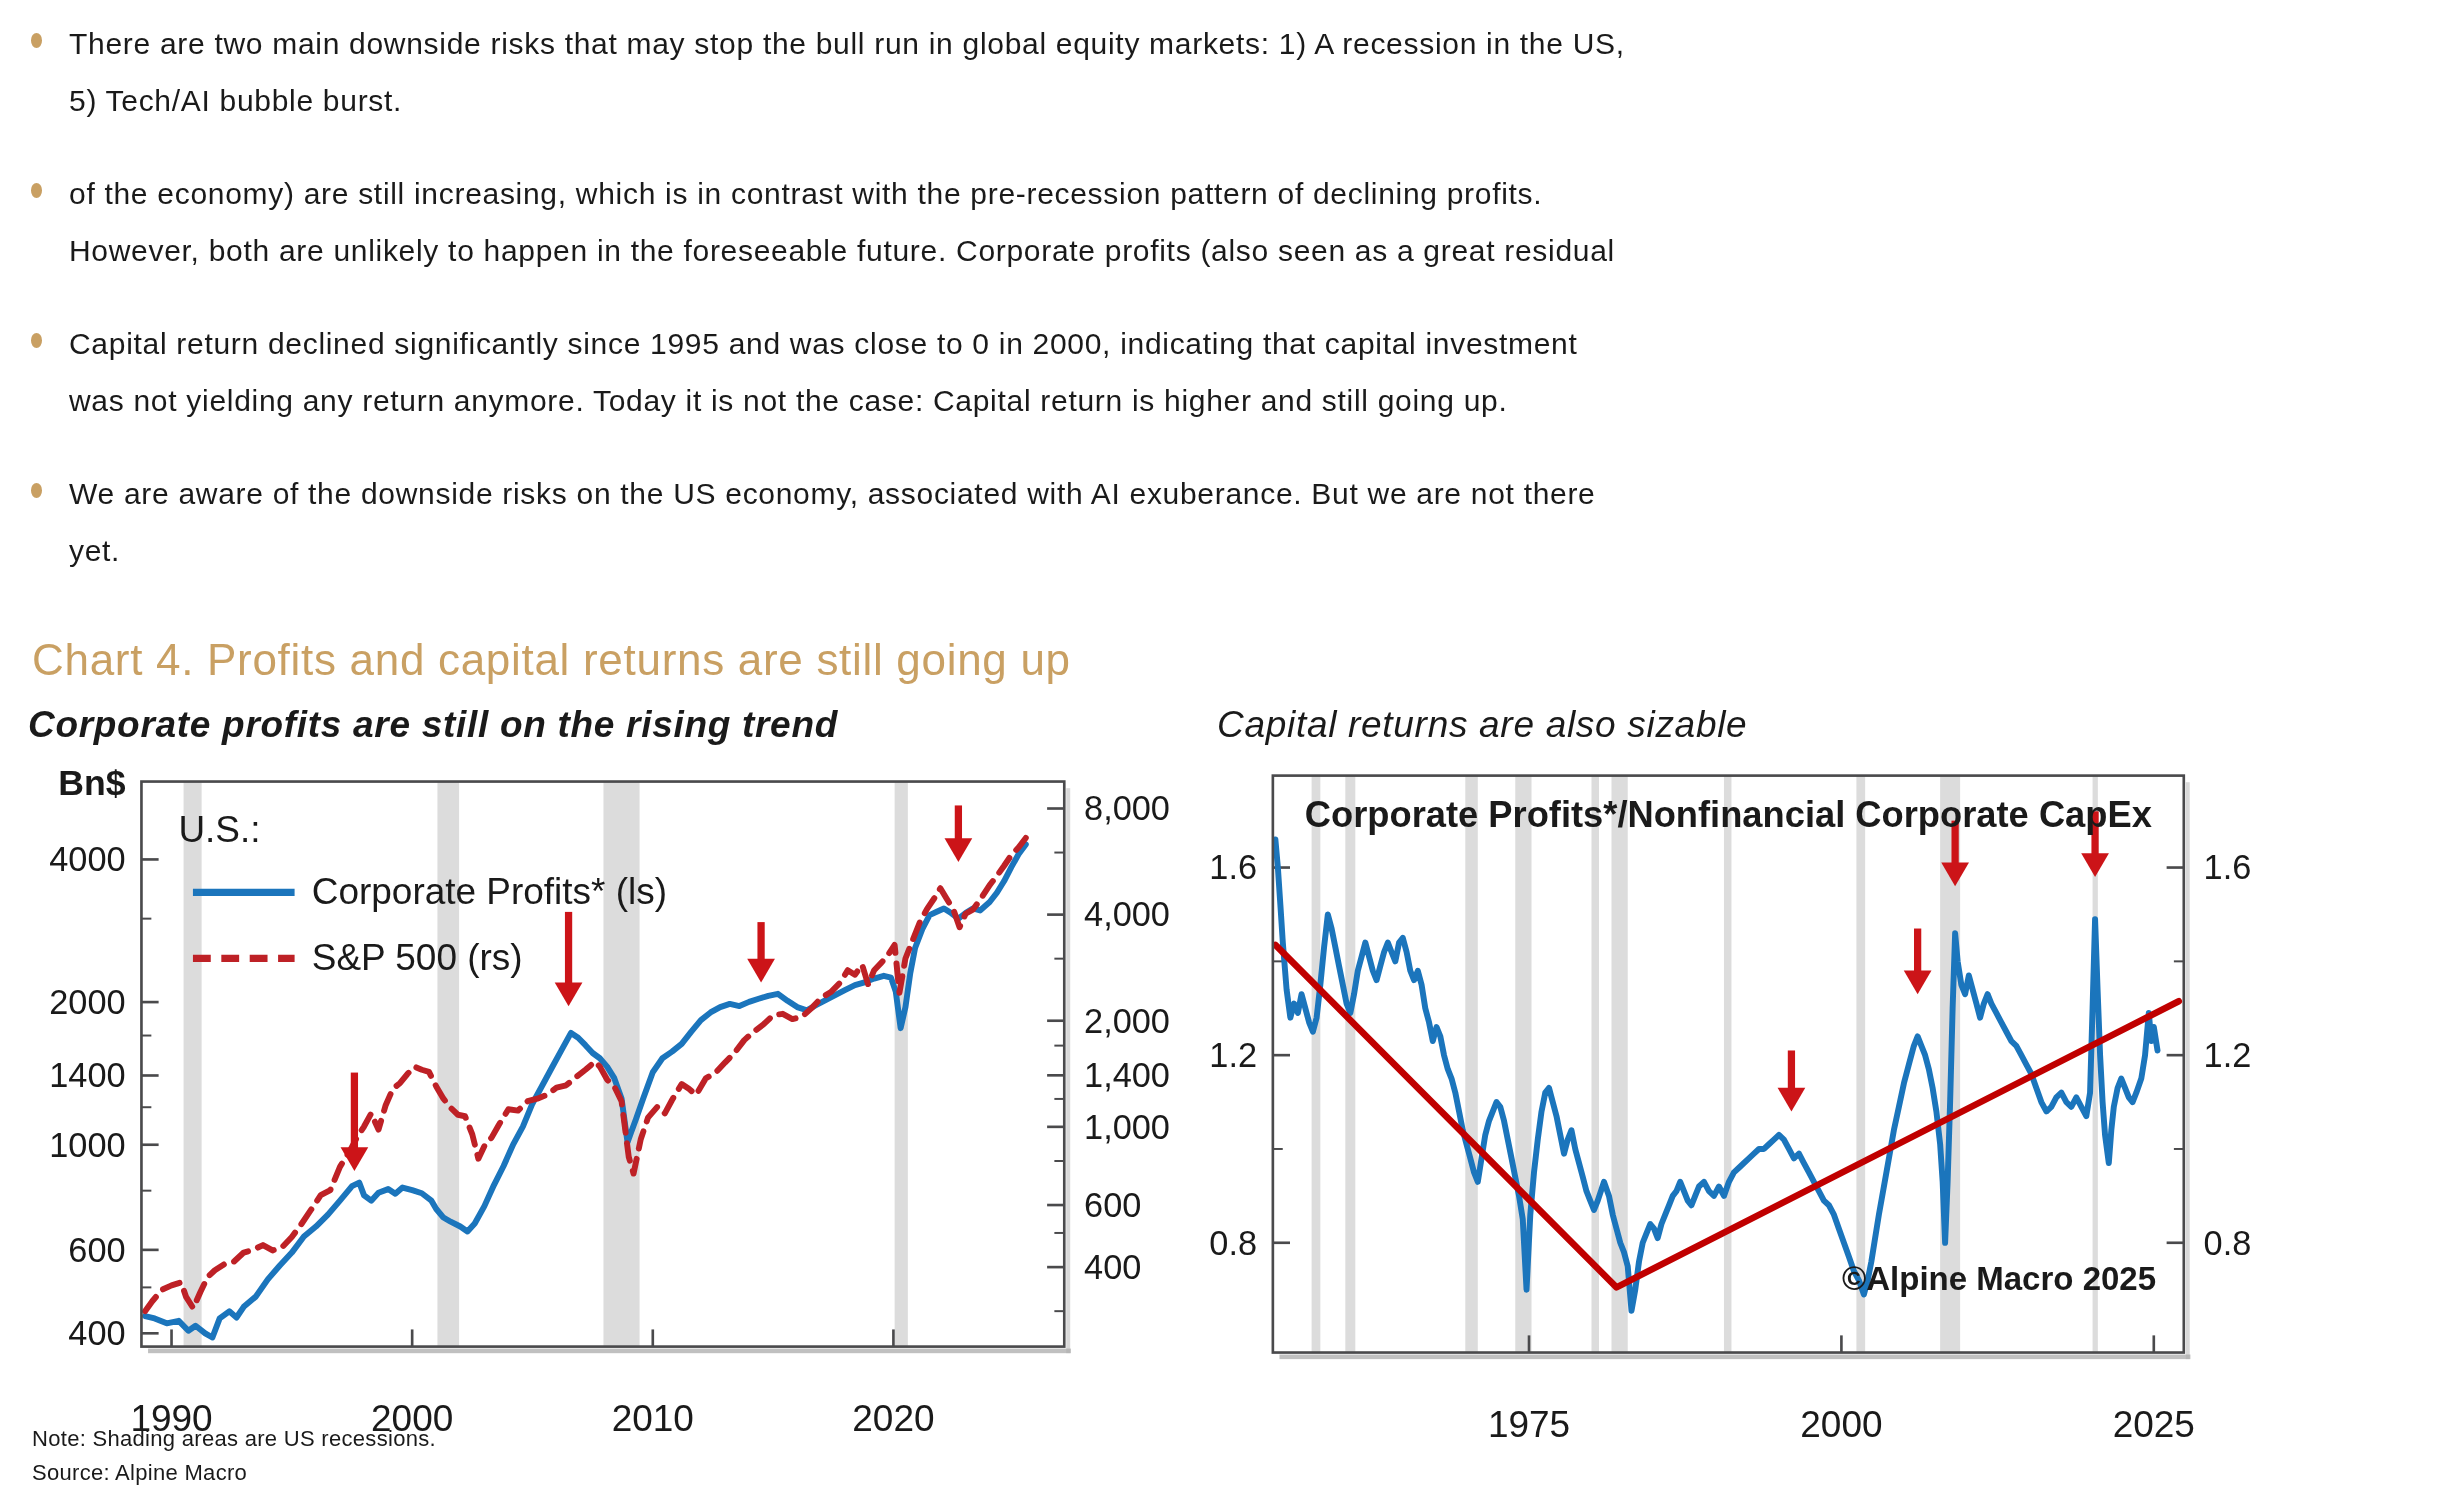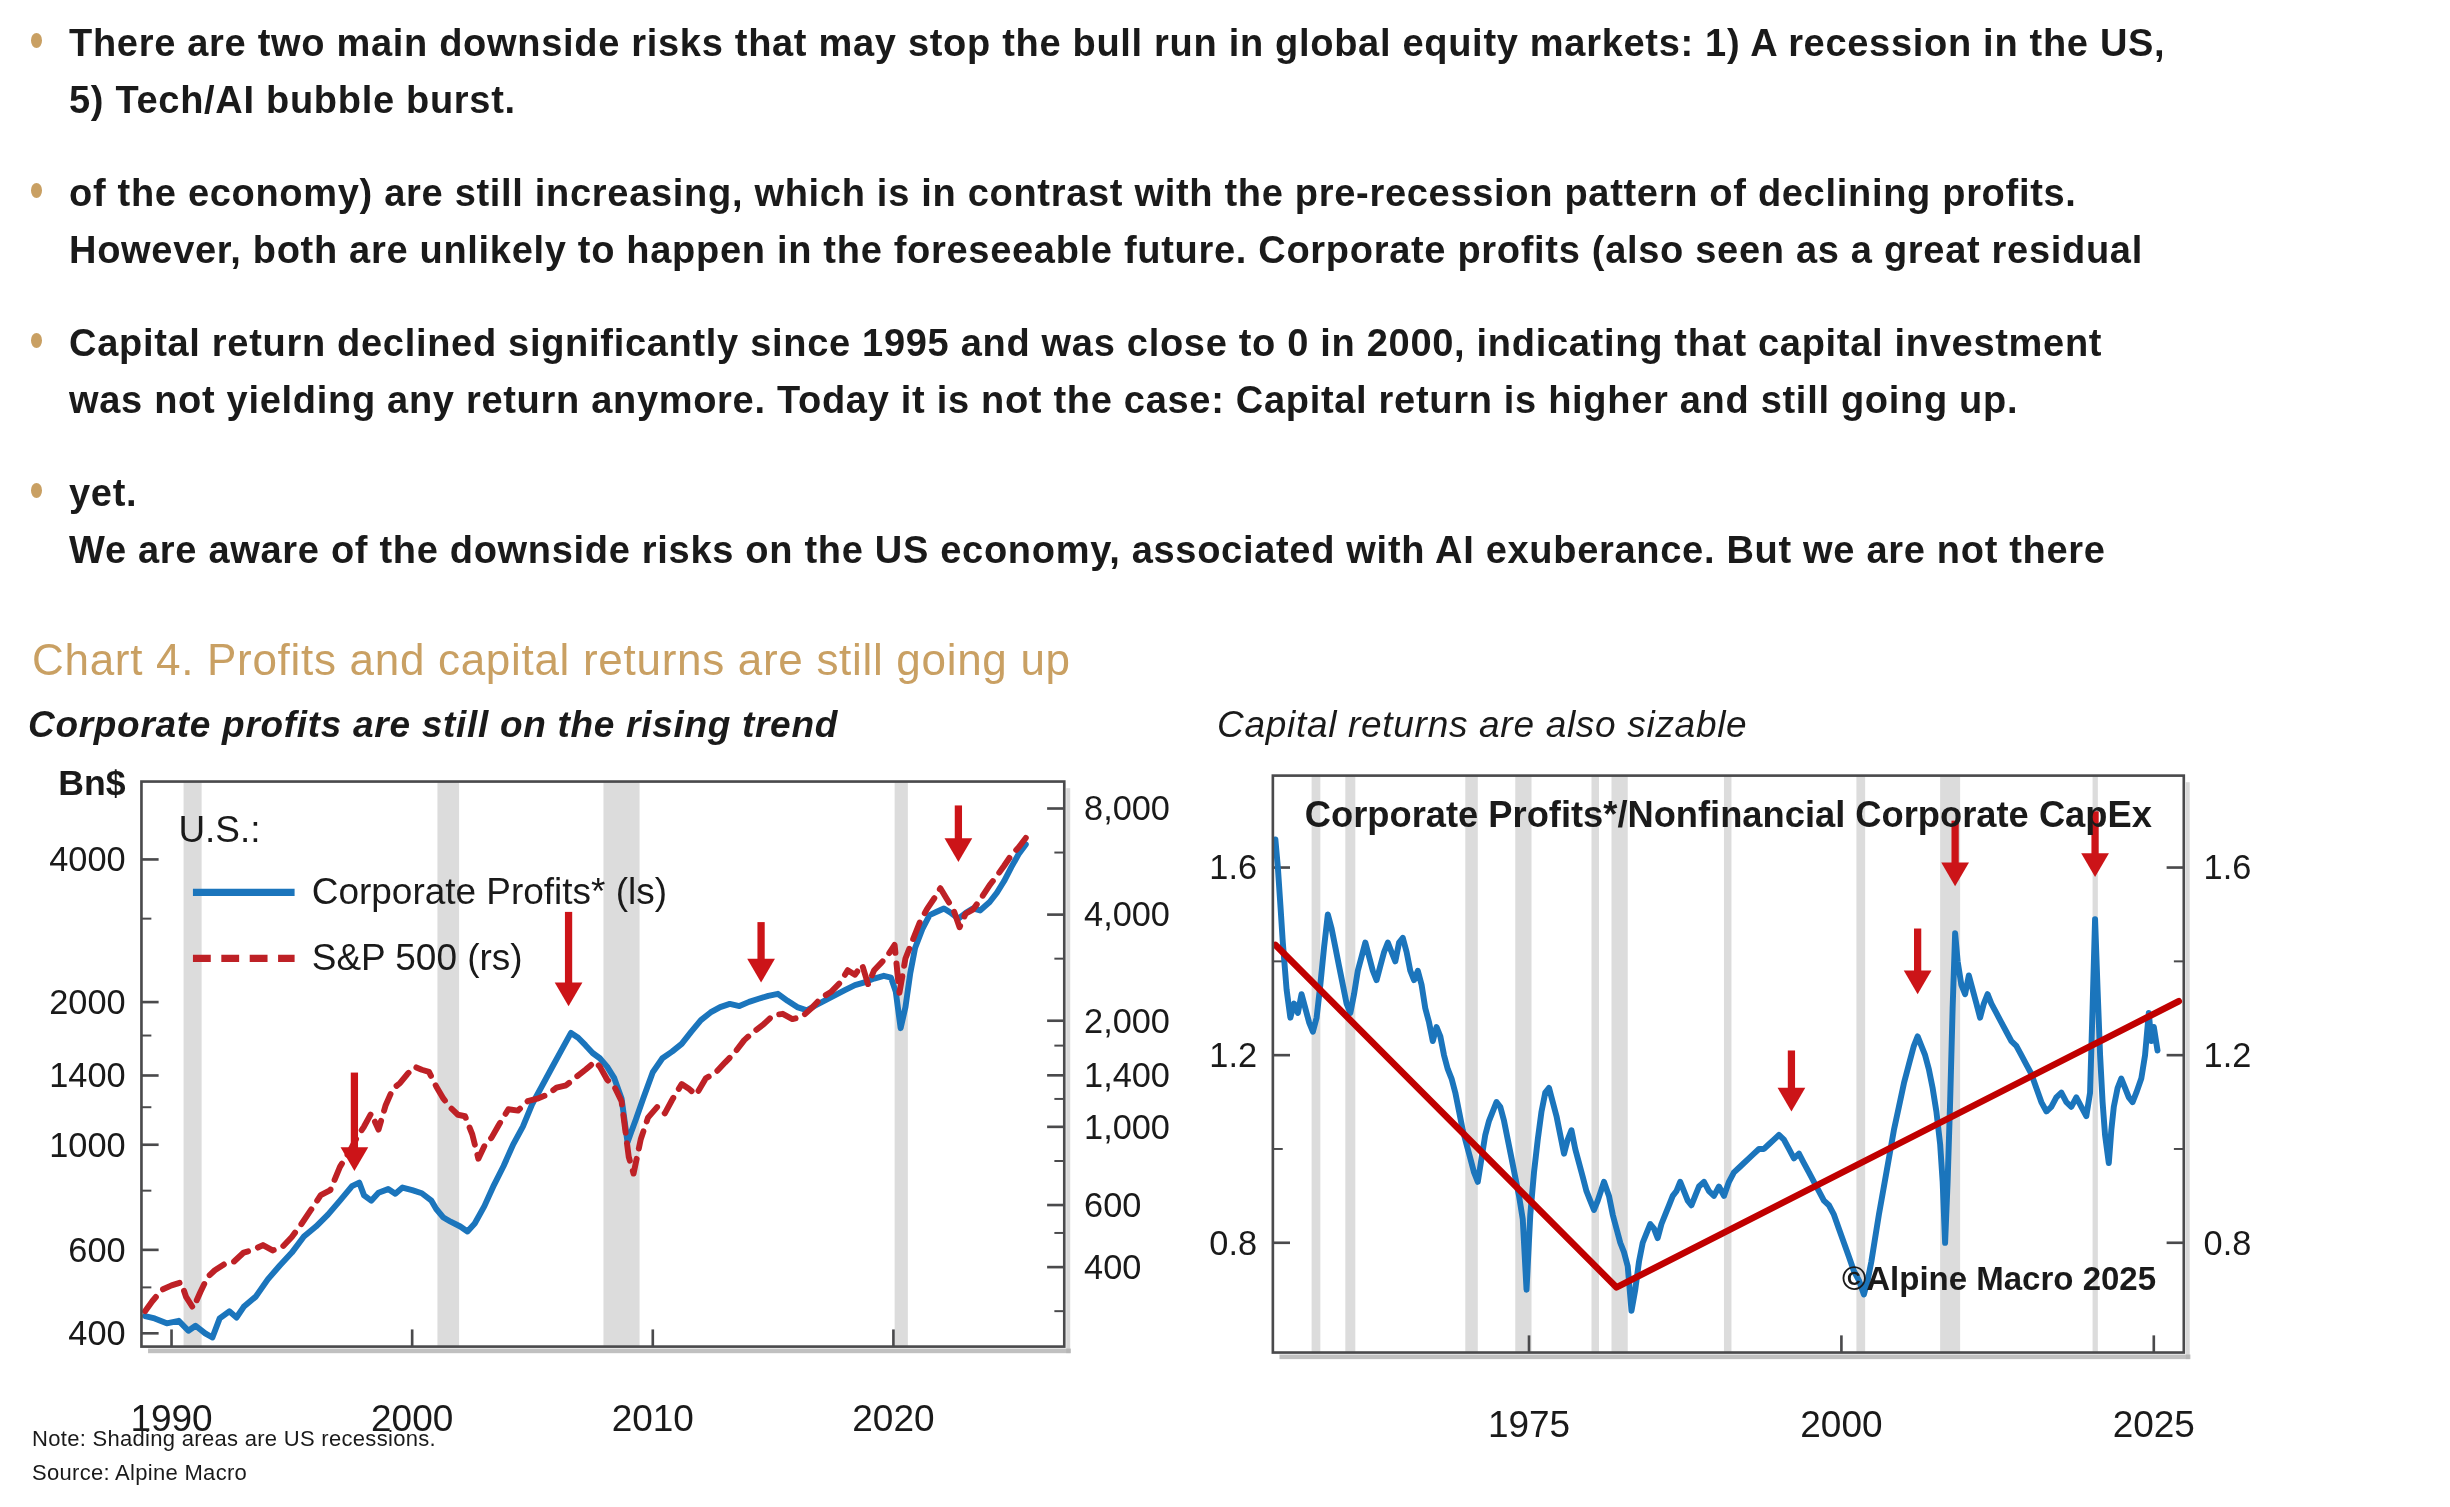--- a/index.html
+++ b/index.html
@@ -6,21 +6,21 @@
   body{
     width:2450px;height:1507px;position:relative;background:#ffffff;
     font-family:"Liberation Sans","DejaVu Sans",sans-serif;color:#1a1a1a;
     overflow:hidden;
   }
   .bullets{position:absolute;left:69px;top:14.5px;width:2350px;}
   .bullet{position:relative;margin-bottom:36px;}
   .bullet .dot{
     position:absolute;left:-38px;top:18.5px;width:11.2px;height:14.5px;border-radius:50%;
   }
-  .bullet .line{font-size:38px;line-height:57px;font-weight:700;letter-spacing:0.7px;white-space:nowrap;}
+  .bullet .line{font-size:30px;line-height:57px;font-weight:400;letter-spacing:0.7px;white-space:nowrap;}
   .chart-title{position:absolute;left:32px;top:635px;font-size:44px;font-weight:400;letter-spacing:0.7px;white-space:nowrap;}
   .subtitle{position:absolute;top:704px;font-size:37px;font-style:italic;font-weight:300;letter-spacing:0.7px;white-space:nowrap;}
   .subtitle.left{left:28px;font-weight:bold;}
   .subtitle.right{left:1202px;margin-left:15px;}
   .footnote{position:absolute;left:32px;font-size:22px;font-weight:300;letter-spacing:0.3px;white-space:nowrap;}
   .footnote.note{top:1426px;}
   .footnote.source{top:1460px;}
   svg.chart{position:absolute;left:0;top:0;width:2450px;height:1507px;}
   svg text{font-family:"Liberation Sans","DejaVu Sans",sans-serif;}
 </style>
@@ -38,22 +38,22 @@
     <div class="line">of the economy) are still increasing, which is in contrast with the pre-recession pattern of declining profits.</div>
     <div class="line">However, both are unlikely to happen in the foreseeable future. Corporate profits (also seen as a great residual</div>
   </div>
   <div class="bullet">
     <span class="dot" style="background: rgb(201, 160, 99);"></span>
     <div class="line">Capital return declined significantly since 1995 and was close to 0 in 2000, indicating that capital investment</div>
     <div class="line">was not yielding any return anymore. Today it is not the case: Capital return is higher and still going up.</div>
   </div>
   <div class="bullet">
     <span class="dot" style="background: rgb(201, 160, 99);"></span>
+    <div class="line">We are aware of the downside risks on the US economy, associated with AI exuberance. But we are not there</div>
     <div class="line">yet.</div>
-    <div class="line">We are aware of the downside risks on the US economy, associated with AI exuberance. But we are not there</div>
   </div>
 </div>
 
 <div class="chart-title" style="color: rgb(201, 160, 99);">Chart 4. Profits and capital returns are still going up</div>
 <div class="subtitle left">Corporate profits are still on the rising trend</div>
 <div class="subtitle right">Capital returns are also sizable</div>
 
 <svg class="chart" id="chart-left" viewBox="0 0 3711 2283" width="2450" height="1507">
     <g>
       <rect x="277.7940026075621" y="1184" width="27.340286831812307" height="856" fill="#DCDCDC"></rect>

